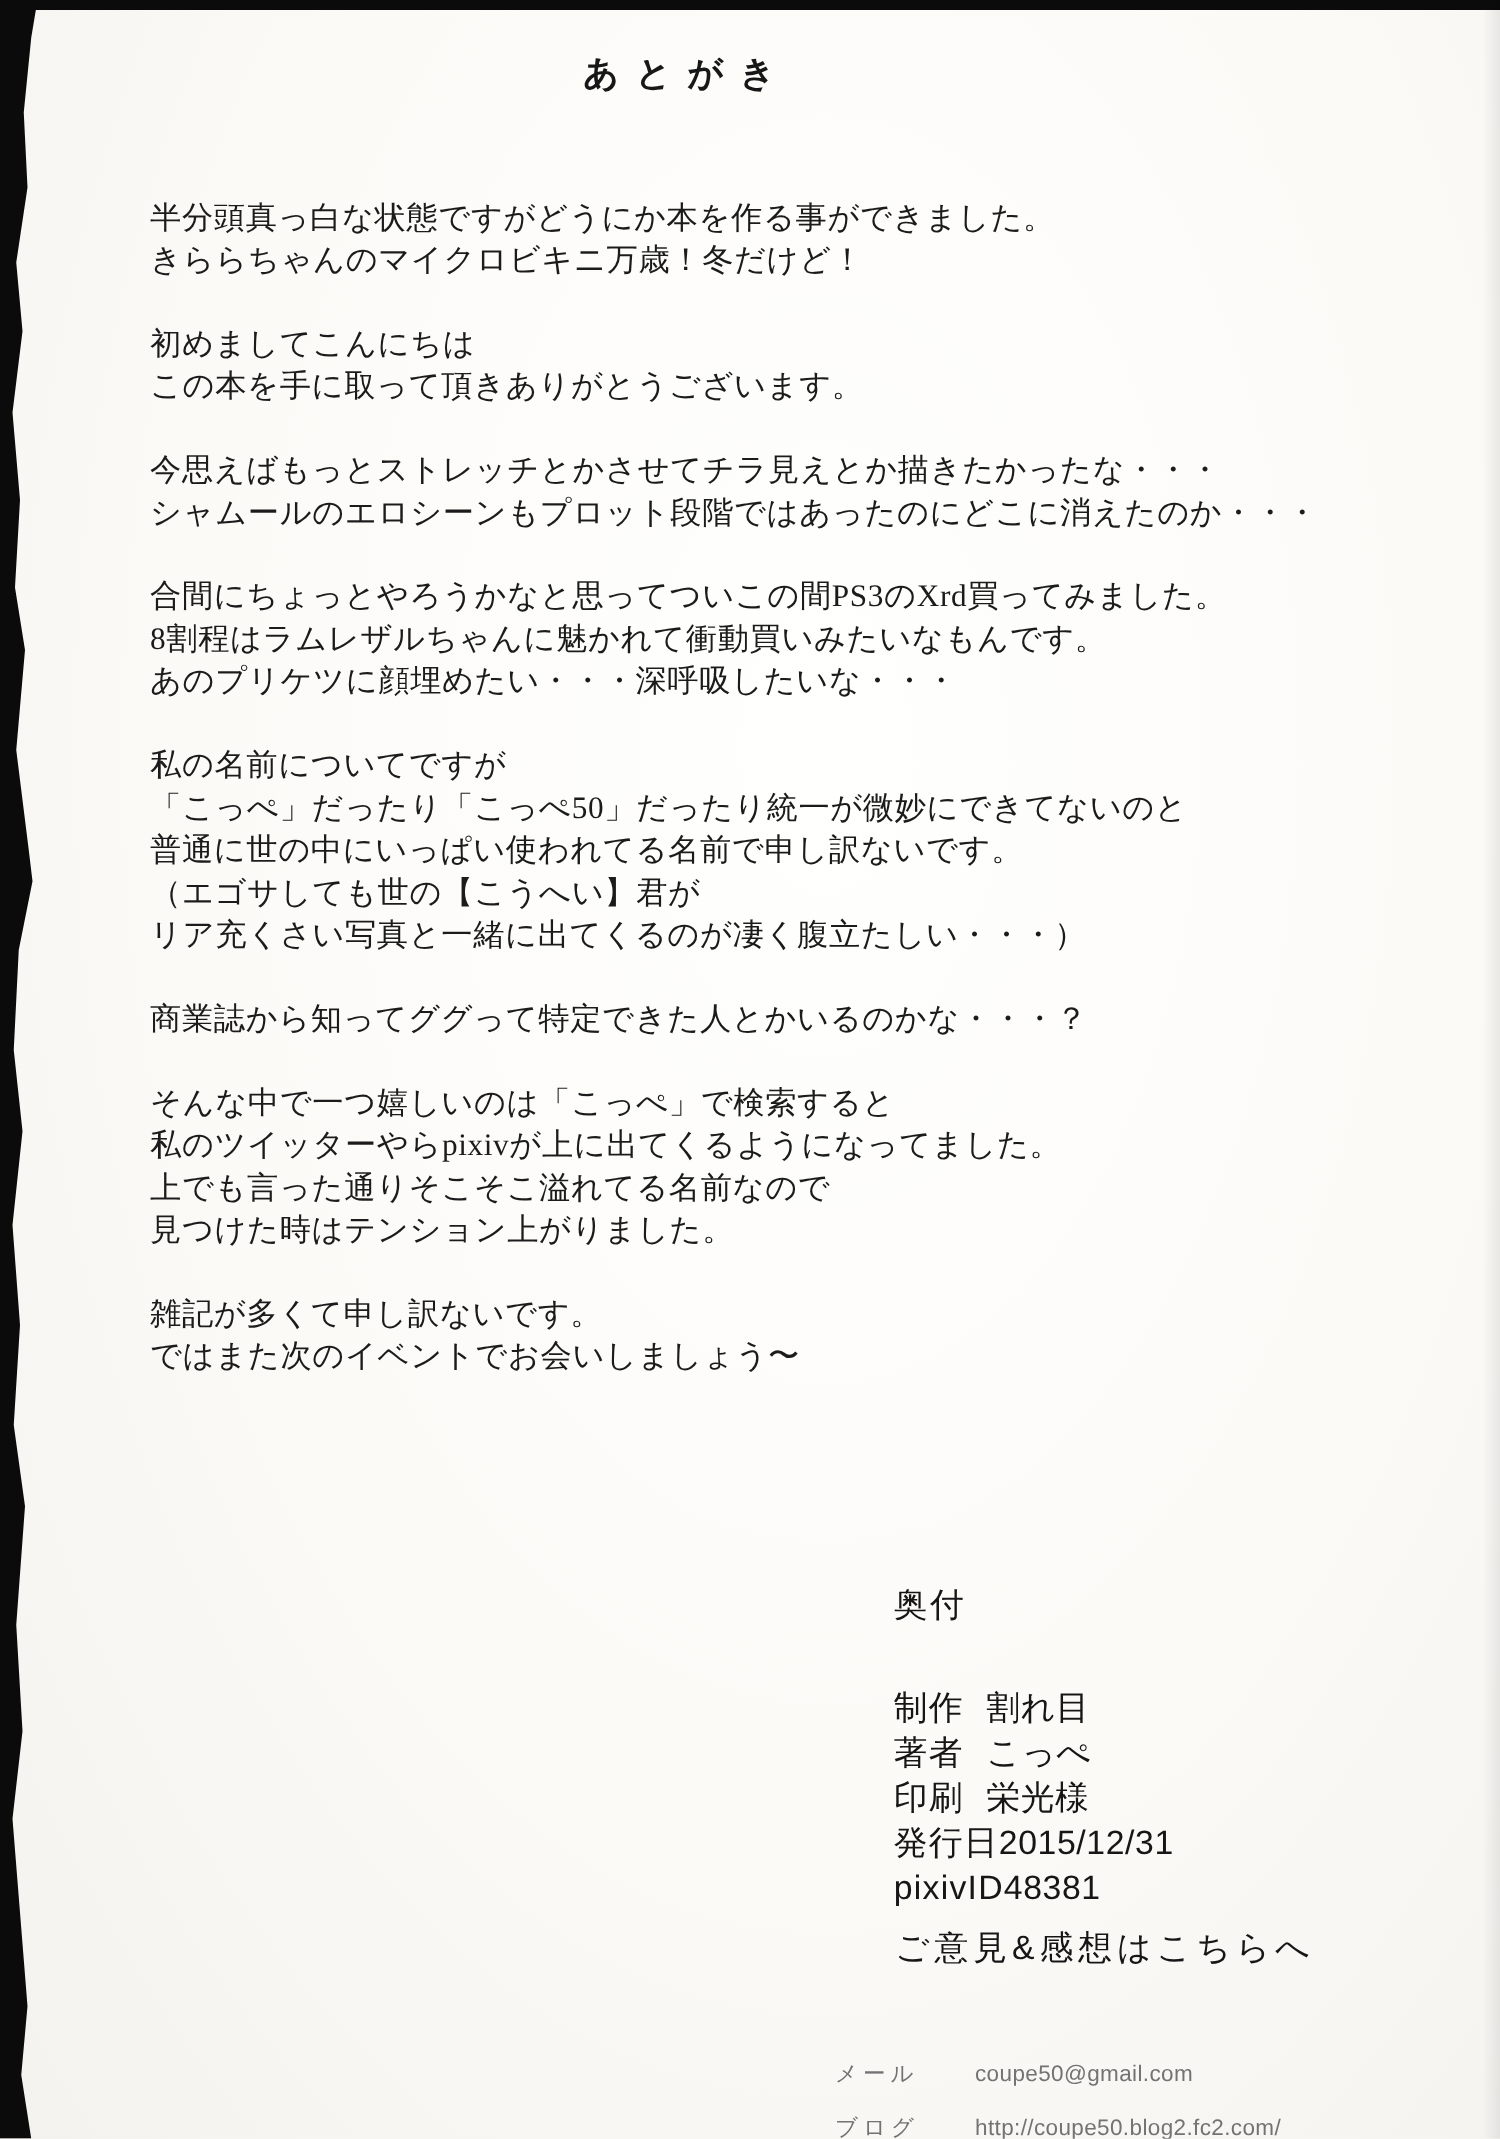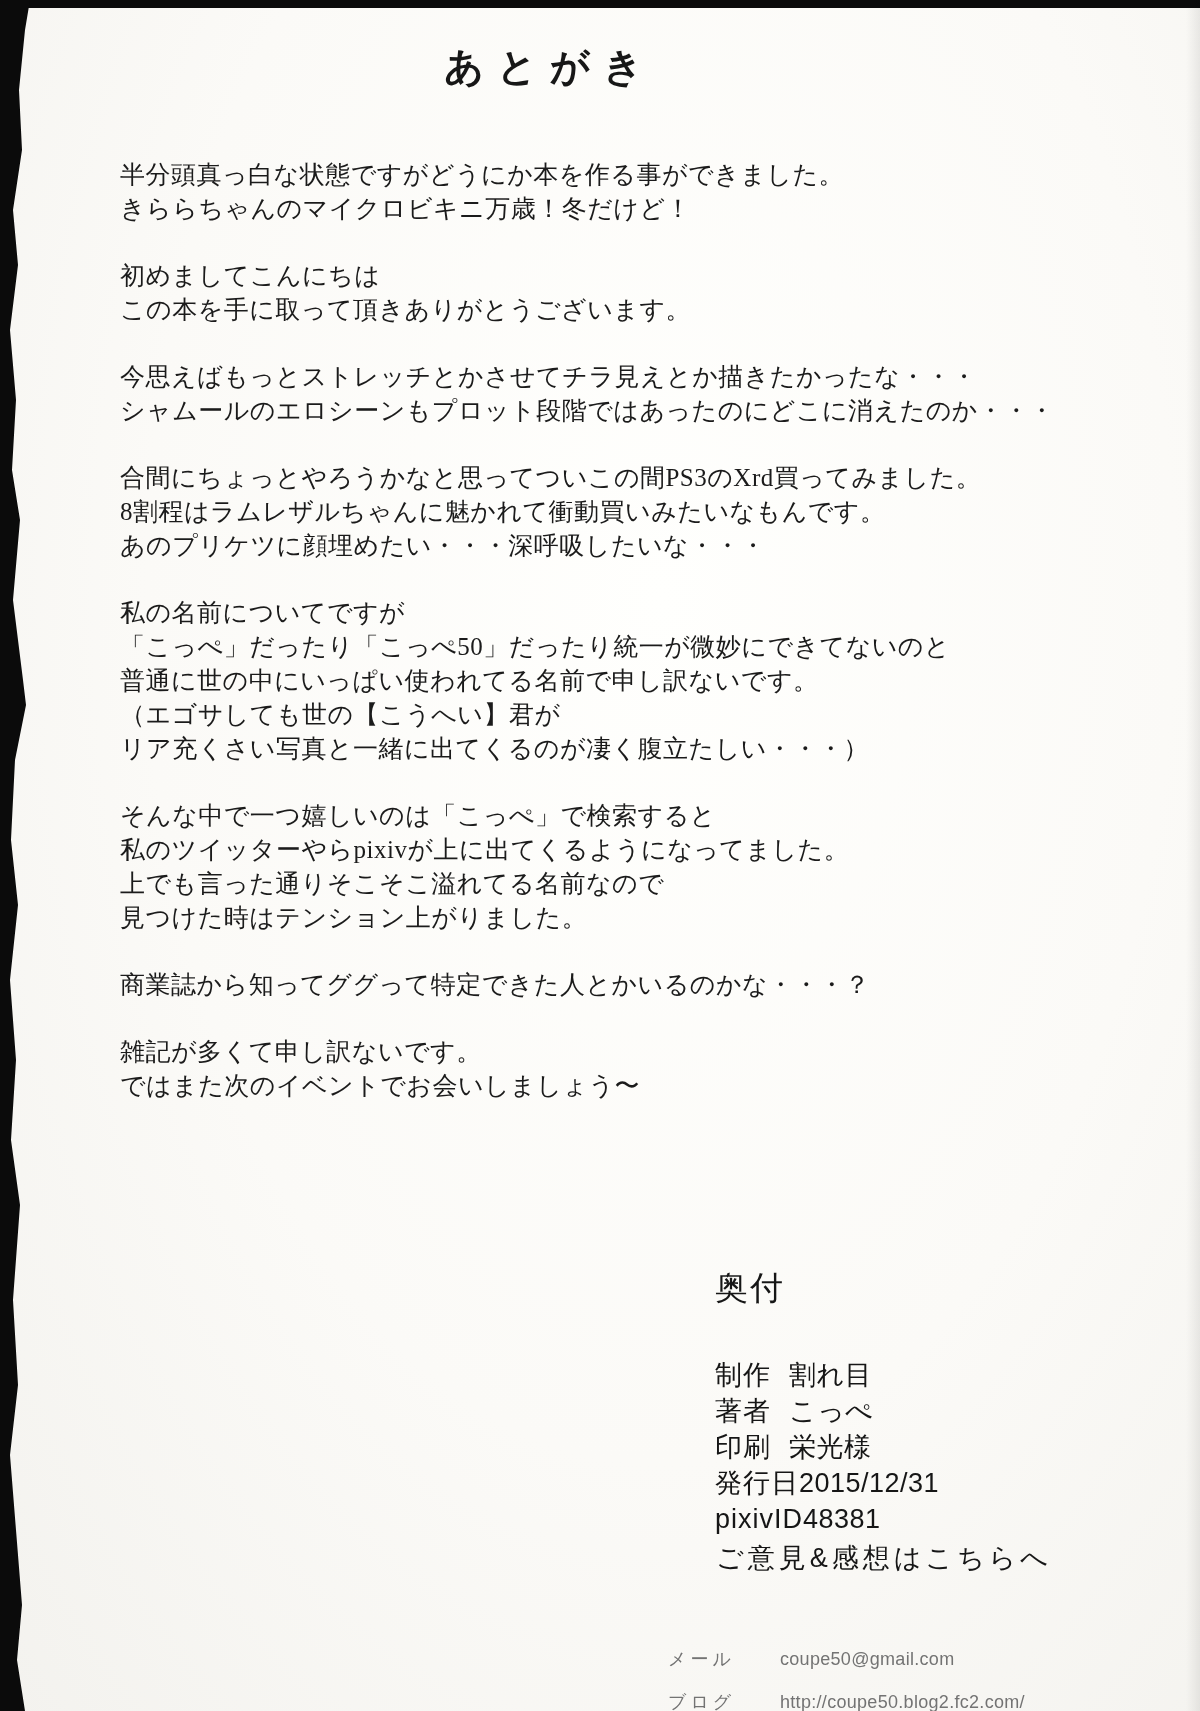--- a/index.html
+++ b/index.html
@@ -49,21 +49,21 @@
   }
 
   .page-title {
     position: absolute;
     top: 40px;
     left: 420px;
     width: 260px;
     text-align: center;
     font-family: "Liberation Sans", sans-serif;
     font-weight: bold;
-    font-size: 39px;
+    font-size: 28px;
     letter-spacing: 13px;
     color: #171717;
     white-space: nowrap;
   }
 
   .body-text {
     position: absolute;
     left: 120px;
     top: 158px;
     width: 960px;
@@ -79,21 +79,21 @@
 
   .colophon {
     position: absolute;
     left: 715px;
     top: 1266px;
     color: #161616;
     font-family: "Liberation Sans", sans-serif;
     font-size: 27px;
   }
   .colophon-heading {
-    font-size: 33px;
+    font-size: 27px;
     letter-spacing: 2px;
     margin-bottom: 46px;
   }
   .colophon-row {
     display: flex;
     line-height: 36px;
   }
   .colophon-label {
     min-width: 74px;
     letter-spacing: 1px;
@@ -150,25 +150,25 @@
   <p class="paragraph">今思えばもっとストレッチとかさせてチラ見えとか描きたかったな・・・
 シャムールのエロシーンもプロット段階ではあったのにどこに消えたのか・・・</p>
   <p class="paragraph">合間にちょっとやろうかなと思ってついこの間PS3のXrd買ってみました。
 8割程はラムレザルちゃんに魅かれて衝動買いみたいなもんです。
 あのプリケツに顔埋めたい・・・深呼吸したいな・・・</p>
   <p class="paragraph">私の名前についてですが
 「こっぺ」だったり「こっぺ50」だったり統一が微妙にできてないのと
 普通に世の中にいっぱい使われてる名前で申し訳ないです。
 （エゴサしても世の【こうへい】君が
 リア充くさい写真と一緒に出てくるのが凄く腹立たしい・・・）</p>
+  <p class="paragraph">商業誌から知ってググって特定できた人とかいるのかな・・・？</p>
   <p class="paragraph">そんな中で一つ嬉しいのは「こっぺ」で検索すると
 私のツイッターやらpixivが上に出てくるようになってました。
 上でも言った通りそこそこ溢れてる名前なので
 見つけた時はテンション上がりました。</p>
-  <p class="paragraph">商業誌から知ってググって特定できた人とかいるのかな・・・？</p>
   <p class="paragraph">雑記が多くて申し訳ないです。
 ではまた次のイベントでお会いしましょう〜</p>
 </div>
 
 <div class="colophon">
   <div class="colophon-heading">奥付</div>
   <div class="colophon-row">
     <span class="colophon-label">制作</span>
     <span class="colophon-value">割れ目</span>
   </div>

